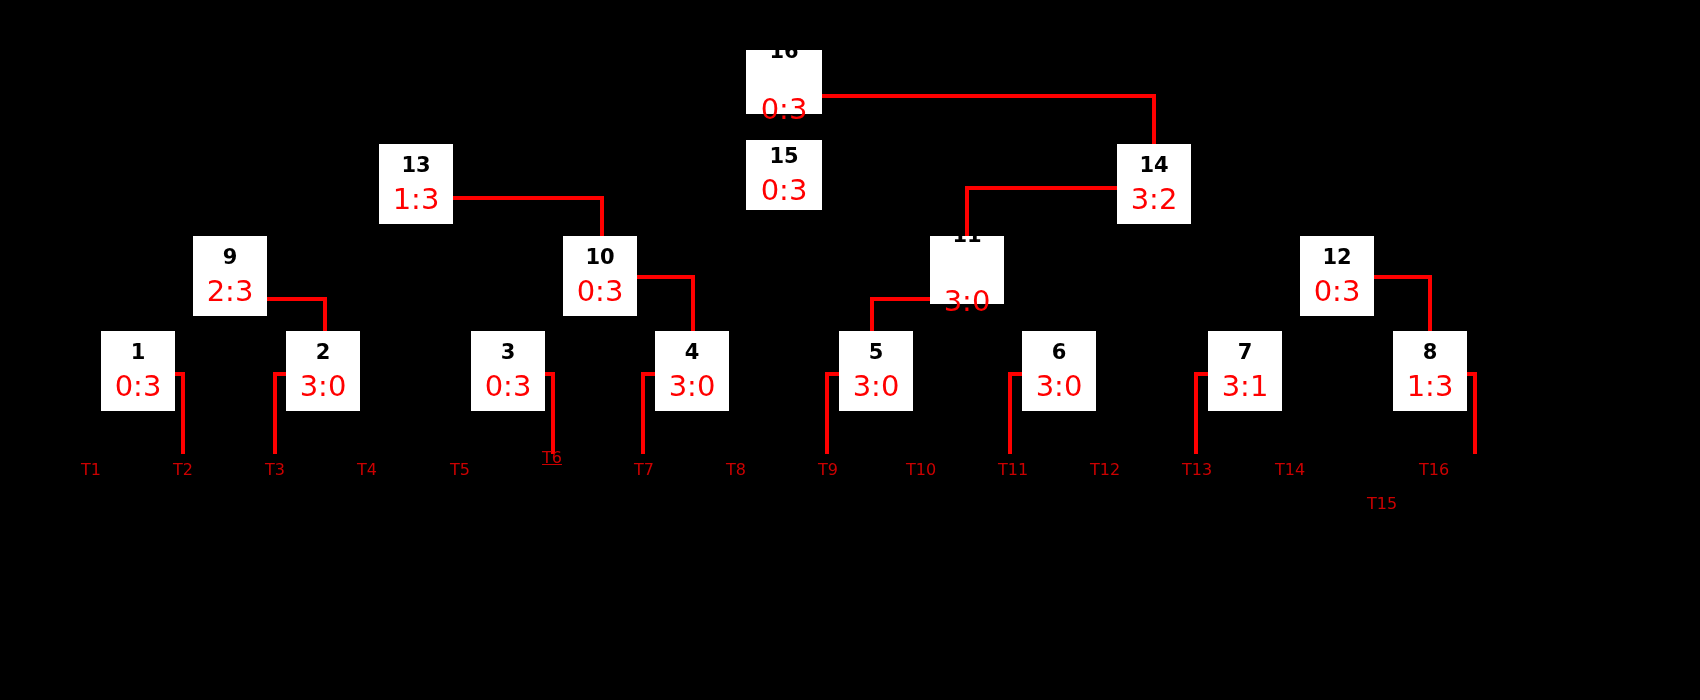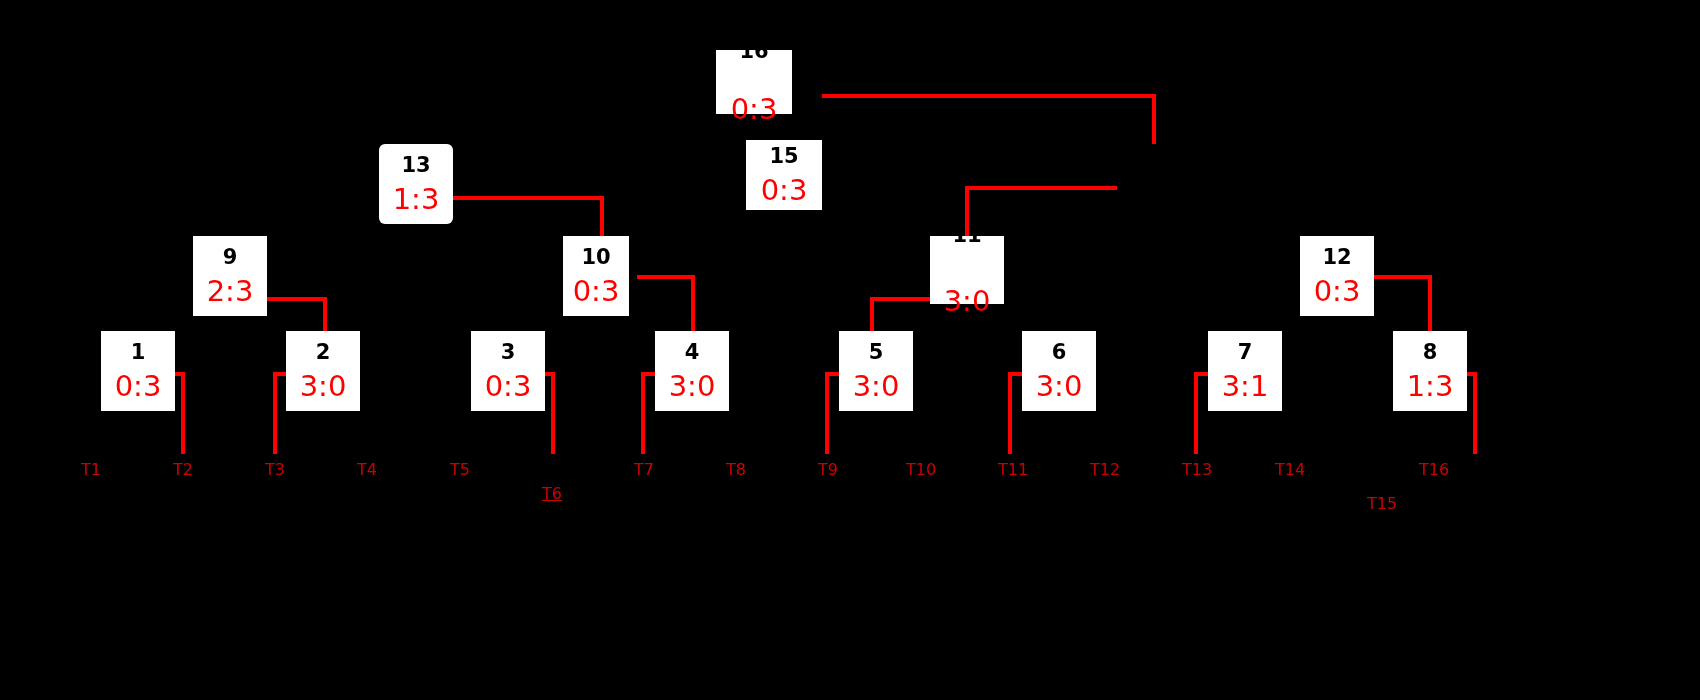--- a/index.html
+++ b/index.html
@@ -97,42 +97,46 @@
 
   <div class="conn" style="left:1008px; top:372px; width:17px; height:4px;"></div>
   <div class="conn" style="left:1008px; top:372px; width:4px; height:82px;"></div>
 
   <div class="conn" style="left:1194px; top:372px; width:17px; height:4px;"></div>
   <div class="conn" style="left:1194px; top:372px; width:4px; height:82px;"></div>
 
   <div class="conn" style="left:1460px; top:372px; width:17px; height:4px;"></div>
   <div class="conn" style="left:1473px; top:372px; width:4px; height:82px;"></div>
 
-  <div class="match-box" style="left:716px; top:50px; width:76px; height:64px;gap:24px;">
+  <div class="match-box" style="left:746px; top:50px; width:76px; height:64px;gap:24px;">
     <span class="match-id">16</span>
     <span class="match-score">0:3</span>
   </div>
 
   <div class="match-box" style="left:746px; top:140px; width:76px; height:70px;">
     <span class="match-id">15</span>
     <span class="match-score">0:3</span>
   </div>
 
-  <div class="match-box" style="left:379px; top:144px; width:74px; height:80px;border-radius:6px;">
+  <div class="match-box" style="left:379px; top:144px; width:74px; height:80px;">
     <span class="match-id">13</span>
     <span class="match-score">1:3</span>
   </div>
 
+  <div class="match-box" style="left:1117px; top:144px; width:74px; height:80px;">
+    <span class="match-id">14</span>
+    <span class="match-score">3:2</span>
+  </div>
 
   <div class="match-box" style="left:193px; top:236px; width:74px; height:80px;">
     <span class="match-id">9</span>
     <span class="match-score">2:3</span>
   </div>
 
-  <div class="match-box" style="left:563px; top:236px; width:66px; height:80px;">
+  <div class="match-box" style="left:563px; top:236px; width:74px; height:80px;">
     <span class="match-id">10</span>
     <span class="match-score">0:3</span>
   </div>
 
   <div class="match-box" style="left:930px; top:236px; width:74px; height:68px;gap:32px;">
     <span class="match-id">11</span>
     <span class="match-score">3:0</span>
   </div>
 
   <div class="match-box" style="left:1300px; top:236px; width:74px; height:80px;">
@@ -178,21 +182,21 @@
   <div class="match-box" style="left:1393px; top:331px; width:74px; height:80px;">
     <span class="match-id">8</span>
     <span class="match-score">1:3</span>
   </div>
 
   <div class="team-label" style="left:91px;   top:462px;">T1</div>
   <div class="team-label" style="left:183px;  top:462px;">T2</div>
   <div class="team-label" style="left:275px;  top:462px;">T3</div>
   <div class="team-label" style="left:367px;  top:462px;">T4</div>
   <div class="team-label" style="left:460px;  top:462px;">T5</div>
-  <div class="team-label" style="left:552px;  top:486px;text-decoration:underline;">T6</div>
+  <div class="team-label" style="left:552px;  top:450px;text-decoration:underline;">T6</div>
   <div class="team-label" style="left:644px;  top:462px;">T7</div>
   <div class="team-label" style="left:736px;  top:462px;">T8</div>
   <div class="team-label" style="left:828px;  top:462px;">T9</div>
   <div class="team-label" style="left:921px;  top:462px;">T10</div>
   <div class="team-label" style="left:1013px; top:462px;">T11</div>
   <div class="team-label" style="left:1105px; top:462px;">T12</div>
   <div class="team-label" style="left:1197px; top:462px;">T13</div>
   <div class="team-label" style="left:1290px; top:462px;">T14</div>
   <div class="team-label" style="left:1382px; top:462px;margin-top:34px;">T15</div>
   <div class="team-label" style="left:1434px; top:462px;">T16</div>

